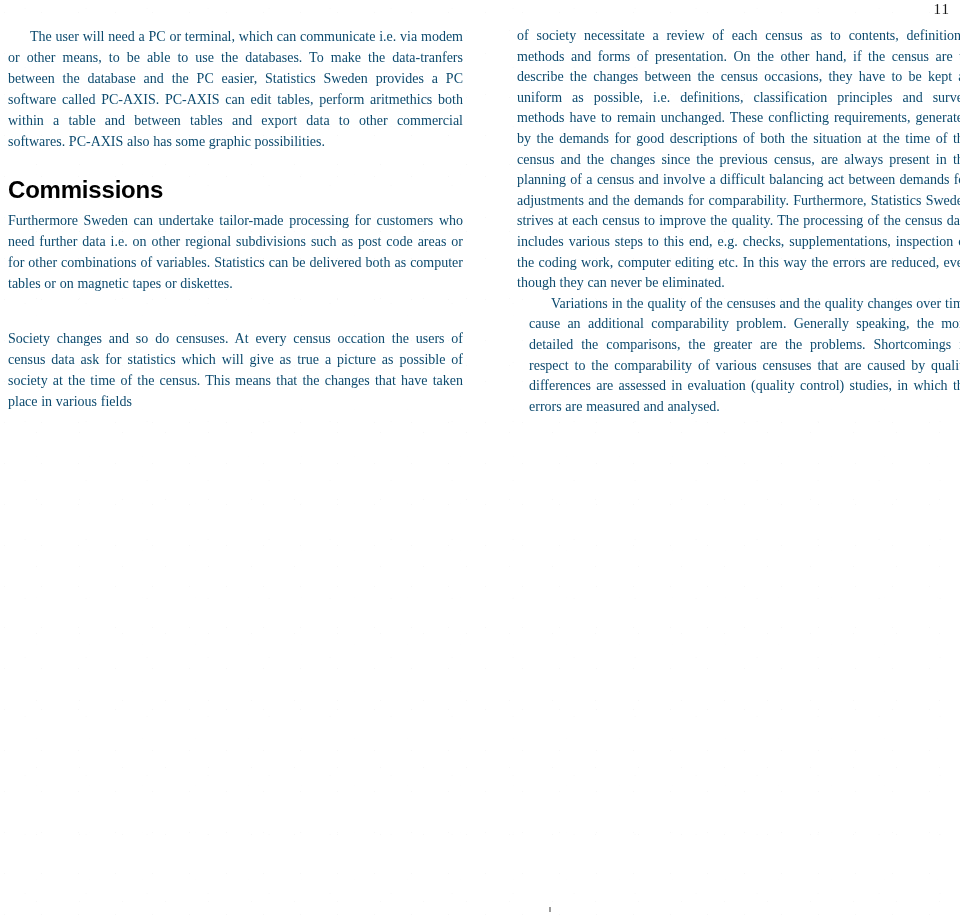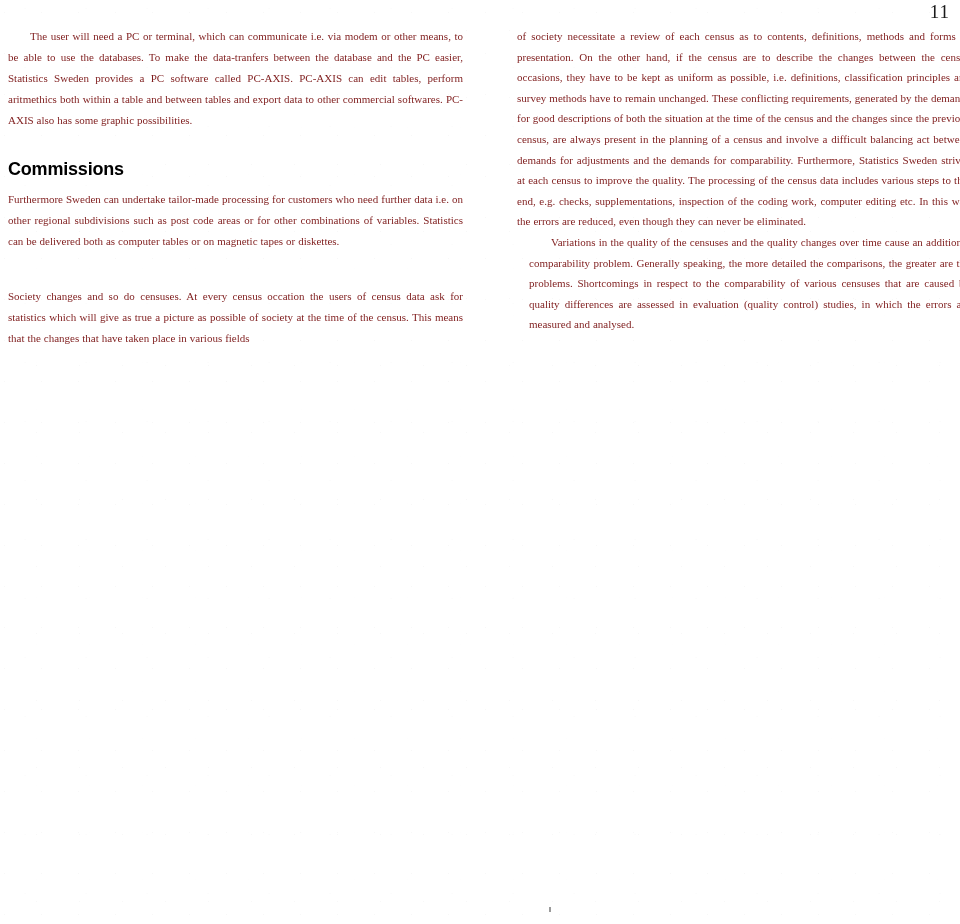--- a/index.html
+++ b/index.html
@@ -23,21 +23,21 @@
     inset: 0;
     background: #ffffff;
   }
 
   
   .folio {
     position: absolute;
     top: 2px;
     right: 10px;
     font-family: "Liberation Serif", "DejaVu Serif", serif;
-    font-size: 19px;
+    font-size: 15px;
     letter-spacing: 1px;
     color: #1a1a1a;
     line-height: 1;
   }
 
   
   .columns {
     position: absolute;
     top: 26px;
     left: 0;
@@ -49,35 +49,35 @@
     position: absolute;
     top: 0;
   }
   .col-left  { left: 8px;   width: 455px; }
   .col-right { left: 517px; width: 453px; }
 
   .para {
     margin: 0 0 0 0;
     text-align: justify;
     text-justify: inter-word;
-    font-size: 11px;
+    font-size: 14px;
     line-height: 21.0px;
-    color: #7f1d1d;
+    color: #0c4a6e;
     word-spacing: 0.2px;
   }
   .para + .para { margin-top: 0; margin-left: 12px; }
   .para.indent { text-indent: 22px; }
 
   
   .para.tight { line-height: 20.6px; }
 
   h2.heading {
     font-family: "Liberation Sans", "DejaVu Sans", sans-serif;
     font-weight: bold;
-    font-size: 18px;
+    font-size: 24px;
     line-height: 24px;
     letter-spacing: -0.2px;
     margin: 0;
     color: #000000;
   }
 
   .gap-before-heading { height: 26px; }
   .gap-after-heading  { height: 8px; }
 
   

